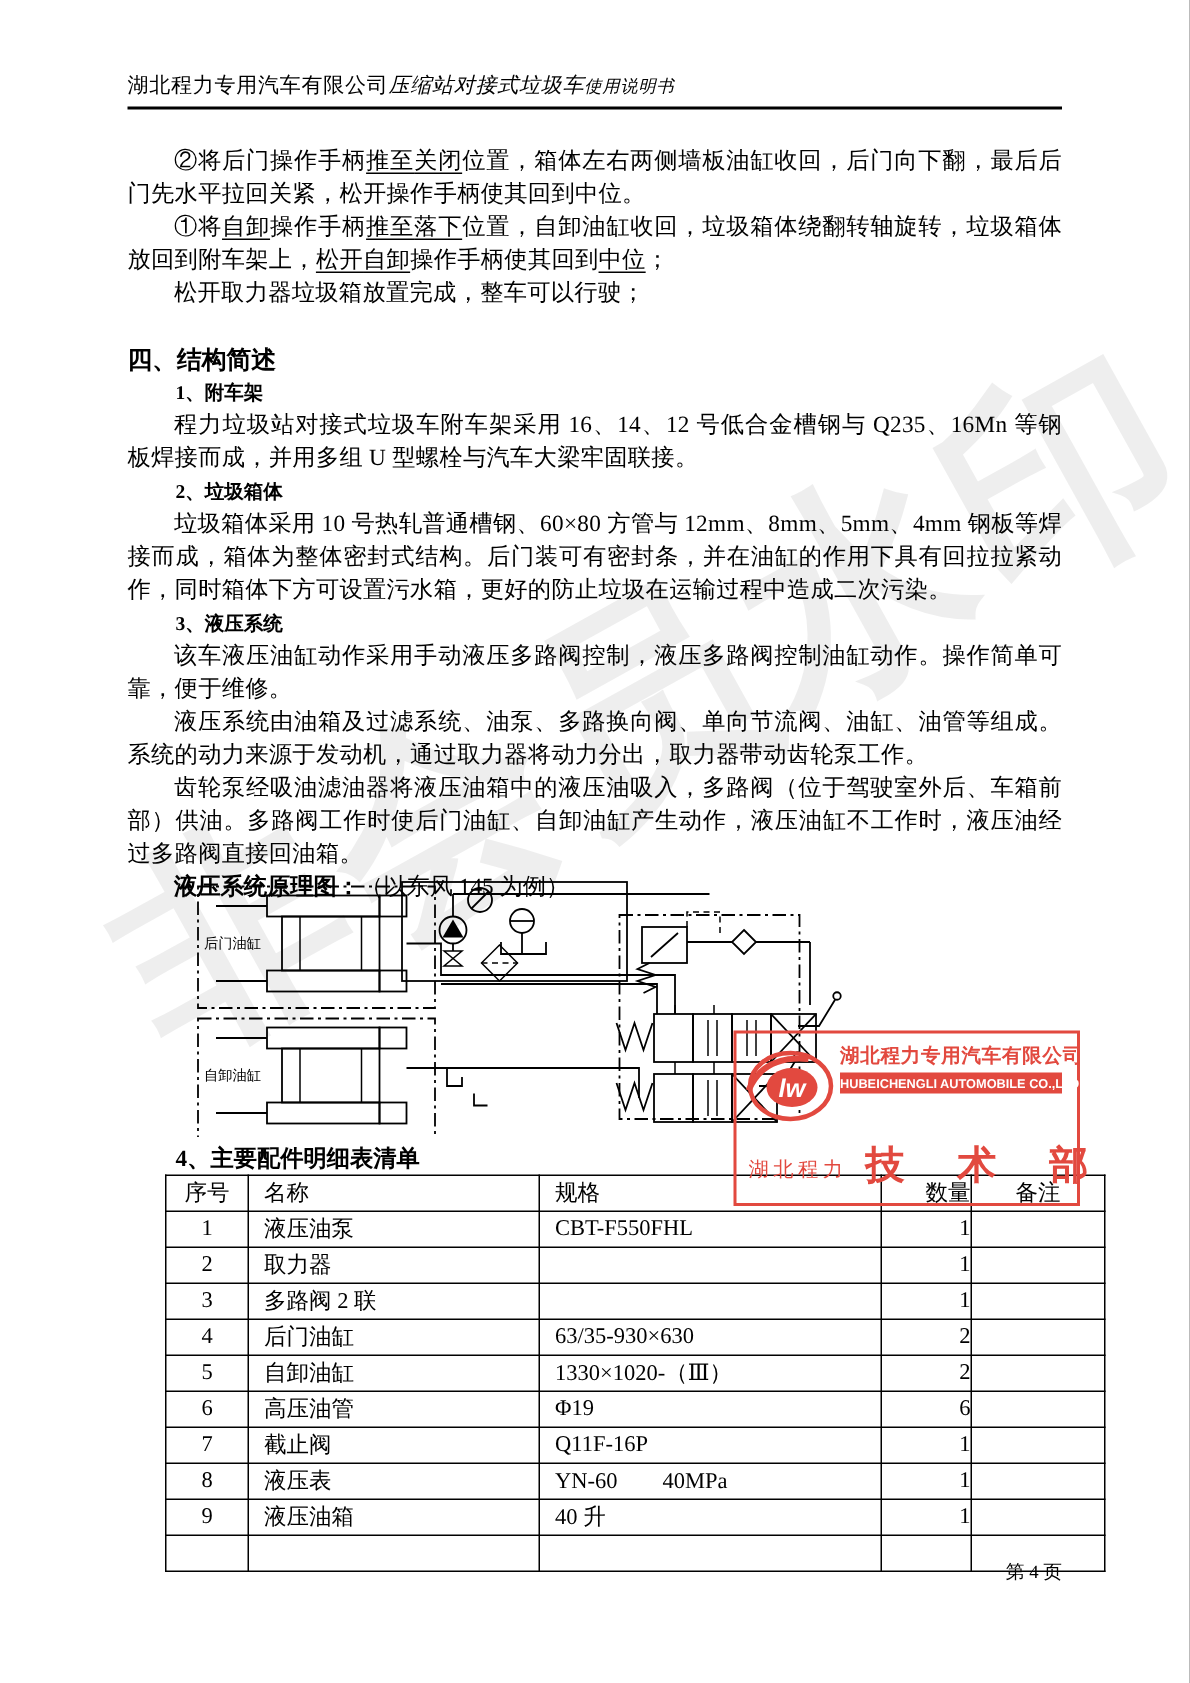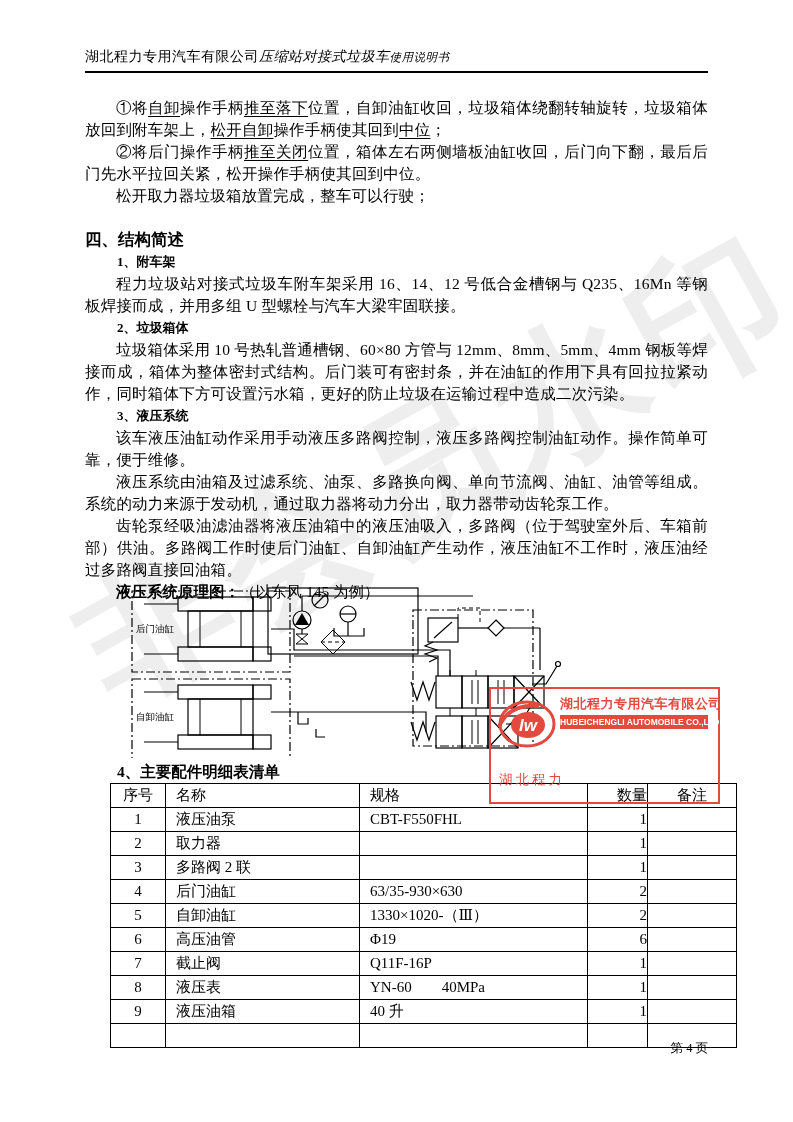--- a/index.html
+++ b/index.html
@@ -80,22 +80,22 @@
 
   <div class="watermark">非会员水印</div>
 
   <div class="content">
 
     <div class="doc-header">
       <span>湖北程力专用汽车有限公司</span><span class="mid">压缩站对接式垃圾车</span><span class="suffix">使用说明书</span>
     </div>
 
     <div class="pblock">
+      <p class="body"><span>②将后门操作手柄</span><span class="u">推至</span><span class="u">关闭</span><span>位置，箱体左右两侧墙板油缸收回，后门向下翻，最后后门先水平拉回关紧，松开操作手柄使其回到中位。</span></p>
       <p class="body"><span>①将</span><span class="u">自卸</span><span>操作手柄</span><span class="u">推至</span><span class="u">落下</span><span>位置，自卸油缸收回，垃圾箱体绕翻转轴旋转，垃圾箱体放回到附车架上，</span><span class="u">松开</span><span class="u">自卸</span><span>操作手柄使其回到</span><span class="u">中位</span><span>；</span></p>
-      <p class="body"><span>②将后门操作手柄</span><span class="u">推至</span><span class="u">关闭</span><span>位置，箱体左右两侧墙板油缸收回，后门向下翻，最后后门先水平拉回关紧，松开操作手柄使其回到中位。</span></p>
       <p class="body">松开取力器垃圾箱放置完成，整车可以行驶；</p>
     </div>
 
     <h2 class="sec">四、结构简述</h2>
 
     <h3 class="sub">1、附车架</h3>
     <p class="body">程力垃圾站对接式垃圾车附车架采用 16、14、12 号低合金槽钢与 Q235、16Mn 等钢板焊接而成，并用多组 U 型螺栓与汽车大梁牢固联接。</p>
 
     <h3 class="sub">2、垃圾箱体</h3>
     <p class="body">垃圾箱体采用 10 号热轧普通槽钢、60×80 方管与 12mm、8mm、5mm、4mm 钢板等焊接而成，箱体为整体密封式结构。后门装可有密封条，并在油缸的作用下具有回拉拉紧动作，同时箱体下方可设置污水箱，更好的防止垃圾在运输过程中造成二次污染。</p>
@@ -299,17 +299,18 @@
       <svg width="62" height="56" viewBox="0 0 62 56">
         <ellipse cx="32" cy="27" rx="27" ry="22" fill="none" stroke="#e2493f" stroke-width="3" class="stamp-stroke"></ellipse>
         <path d="M4,30 Q14,6 44,9" fill="none" stroke="#e2493f" stroke-width="4" class="stamp-stroke"></path>
         <ellipse cx="33" cy="28" rx="17" ry="13" fill="#e2493f" class="stamp-fill"></ellipse>
         <text x="33" y="34" text-anchor="middle" font-size="17" font-style="italic" font-weight="bold" fill="#fff" font-family="Liberation Sans, sans-serif">lw</text>
       </svg>
     </div>
     <div class="cn">湖北程力专用汽车有限公司</div>
     <div class="en">HUBEICHENGLI AUTOMOBILE CO.,LTD</div>
     <div class="brand">湖北程力</div>
+    <div class="dept">技 术 部</div>
   </div>
 
   <div class="footer">第 4 页</div>
 
 </div>
 
 </body></html>

